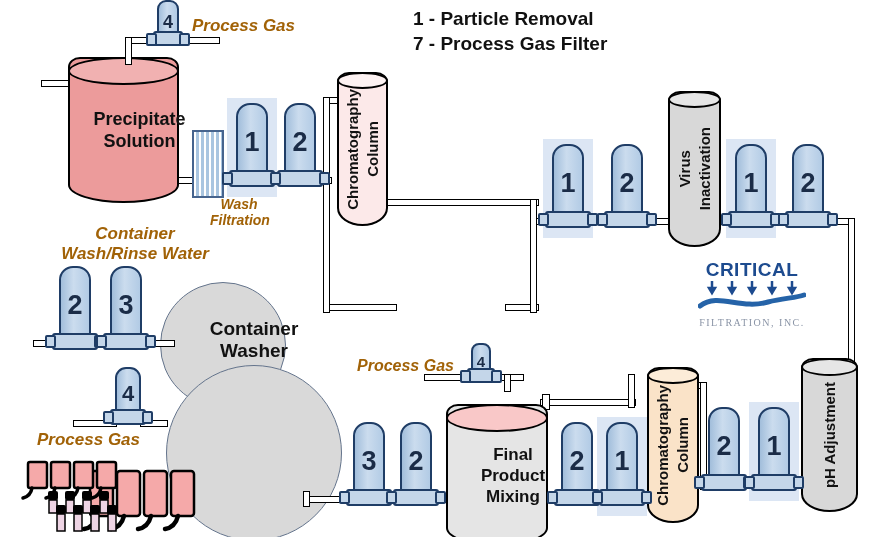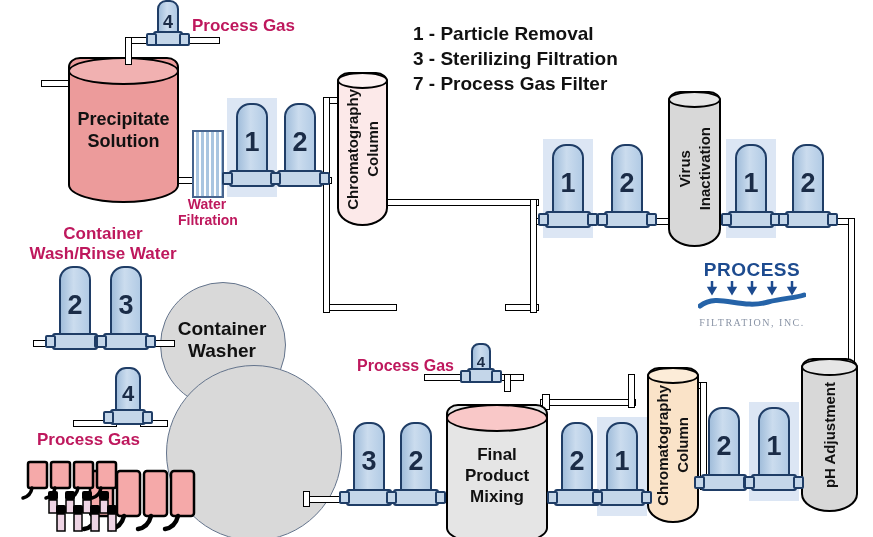--- a/index.html
+++ b/index.html
@@ -1,20 +1,20 @@
 <!DOCTYPE html>
 <html><head>
 <meta charset="utf-8">
 <style>
   html,body { margin:0; padding:0; background:#fff; }
   #canvas {
     position:relative; width:873px; height:537px; background:#fff;
     font-family:"Liberation Sans", sans-serif; overflow:hidden;
   }
-  .pre { white-space:pre-line; }
+  .pre { white-space:pre-line;padding-left:32px; }
 
   
   .circle { position:absolute; border-radius:50%; background:#d9d9d9; border:1.5px solid #64748c; z-index:1; }
   .circle-label { position:absolute; z-index:2; font-weight:bold; color:#111; text-align:center; line-height:22px; font-size:19px; }
 
   
   .hl { position:absolute; width:50px; height:99px; background:rgba(199,215,237,0.62); z-index:2; }
 
   
   .hp { position:absolute; height:5px; background:#fff; border:1.5px solid #000; z-index:3; }
@@ -79,24 +79,24 @@
           border:1.5px solid #222;
           background:repeating-linear-gradient(180deg,#6e6e6e 0px,#efefef 5px,#bdbdbd 12px,#5f5f5f 17px); }
   .uf .ufcap { position:absolute; top:-4px; bottom:-4px; width:12px; background:#eceade;
           border:2px solid #222; border-radius:2px; }
   .uf .ufnub { position:absolute; width:9px; height:8px; background:#111; top:-11px; }
   .uf .uflabel { position:absolute; left:0; right:0; top:0; bottom:0; display:flex;
           align-items:center; justify-content:center; font-weight:bold; font-size:15px;
           line-height:19px; text-align:center; color:#000; z-index:2;
           text-shadow:0 0 3px #fff,0 0 3px #fff,0 0 4px #fff; }
 
-  .lbl { position:absolute; font-weight:bold; color:#be185d; z-index:7; }
-
-  
-  .legend { position:absolute; left:413px; top:6px; z-index:7;margin-top:15px; }
+  .lbl { position:absolute; font-weight:bold; color:#a16207; z-index:7;font-style:italic; }
+
+  
+  .legend { position:absolute; left:413px; top:6px; z-index:7; }
   .legend div { font-weight:bold; font-size:19px; color:#111; line-height:25px; }
 
   
   .logo { position:absolute; left:690px; top:259px; width:124px; text-align:center; z-index:7; }
   .logo .l1 { font-size:19px; font-weight:bold; letter-spacing:0.5px; color:#1d4b8f; line-height:21px; }
   .logo .l3 { font-family:"Liberation Serif", serif; font-size:10px; color:#8a94a6; letter-spacing:1.5px; margin-top:1px; }
 </style>
 </head>
 <body>
 
@@ -199,21 +199,21 @@
   </div>
 
   <div class="tank" style="left:446px;top:404px;width:98px;height:138px;background:#e5e5e5;">
     <div class="ellipse" style="height:24px;background:#f9c8c8;"></div>
     <div class="tlabel pre" style="font-size:17px;line-height:21px;">Final
 Product
 Mixing</div>
   </div>
 
   <div class="bulk"></div>
-  <div class="lbl pre" style="left:178px;top:196px;width:58px;font-size:14px;line-height:16px;text-align:center;">Water
+  <div class="lbl pre" style="left:178px;top:196px;width:58px;font-size:14px;line-height:16px;text-align:center;">Wash
 Filtration</div>
 
 
   <div class="filter f-sm" style="left:153px;top:0px;">
     <div class="fbody">4</div>
     <div class="fhouse"></div>
       <div class="nub l"></div>
       <div class="nub r"></div>
   </div>
 
@@ -316,32 +316,31 @@
 
   <div class="filter f-md" style="left:110px;top:367px;">
     <div class="fbody">4</div>
     <div class="fhouse"></div>
       <div class="nub l"></div>
       <div class="nub r"></div>
   </div>
 
   <div class="legend">
     <div>1 - Particle Removal</div>
-    <div>3 - Sterilizing Filtration</div>
     <div>7 - Process Gas Filter</div>
   </div>
 
   <div class="lbl" style="left:192px;top:16px;font-size:17px;">Process Gas</div>
   <div class="lbl pre" style="left:12px;top:224px;width:182px;font-size:17px;line-height:20px;text-align:center;">Container
 Wash/Rinse Water</div>
   <div class="lbl" style="left:37px;top:430px;font-size:17px;">Process Gas</div>
   <div class="lbl" style="left:357px;top:357px;font-size:16px;">Process Gas</div>
 
   <div class="logo">
-    <div class="l1">PROCESS</div>
+    <div class="l1">CRITICAL</div>
     <svg width="108" height="32" viewBox="0 0 108 32">
       <g stroke="#1d4b8f" stroke-width="2.5" fill="#1d4b8f">
         <line x1="14" y1="1" x2="14" y2="8"></line>
           <polygon points="11,8 17,8 14,13"></polygon>
         <line x1="34" y1="1" x2="34" y2="8"></line>
           <polygon points="31,8 37,8 34,13"></polygon>
         <line x1="54" y1="1" x2="54" y2="8"></line>
           <polygon points="51,8 57,8 54,13"></polygon>
         <line x1="74" y1="1" x2="74" y2="8"></line>
           <polygon points="71,8 77,8 74,13"></polygon>

